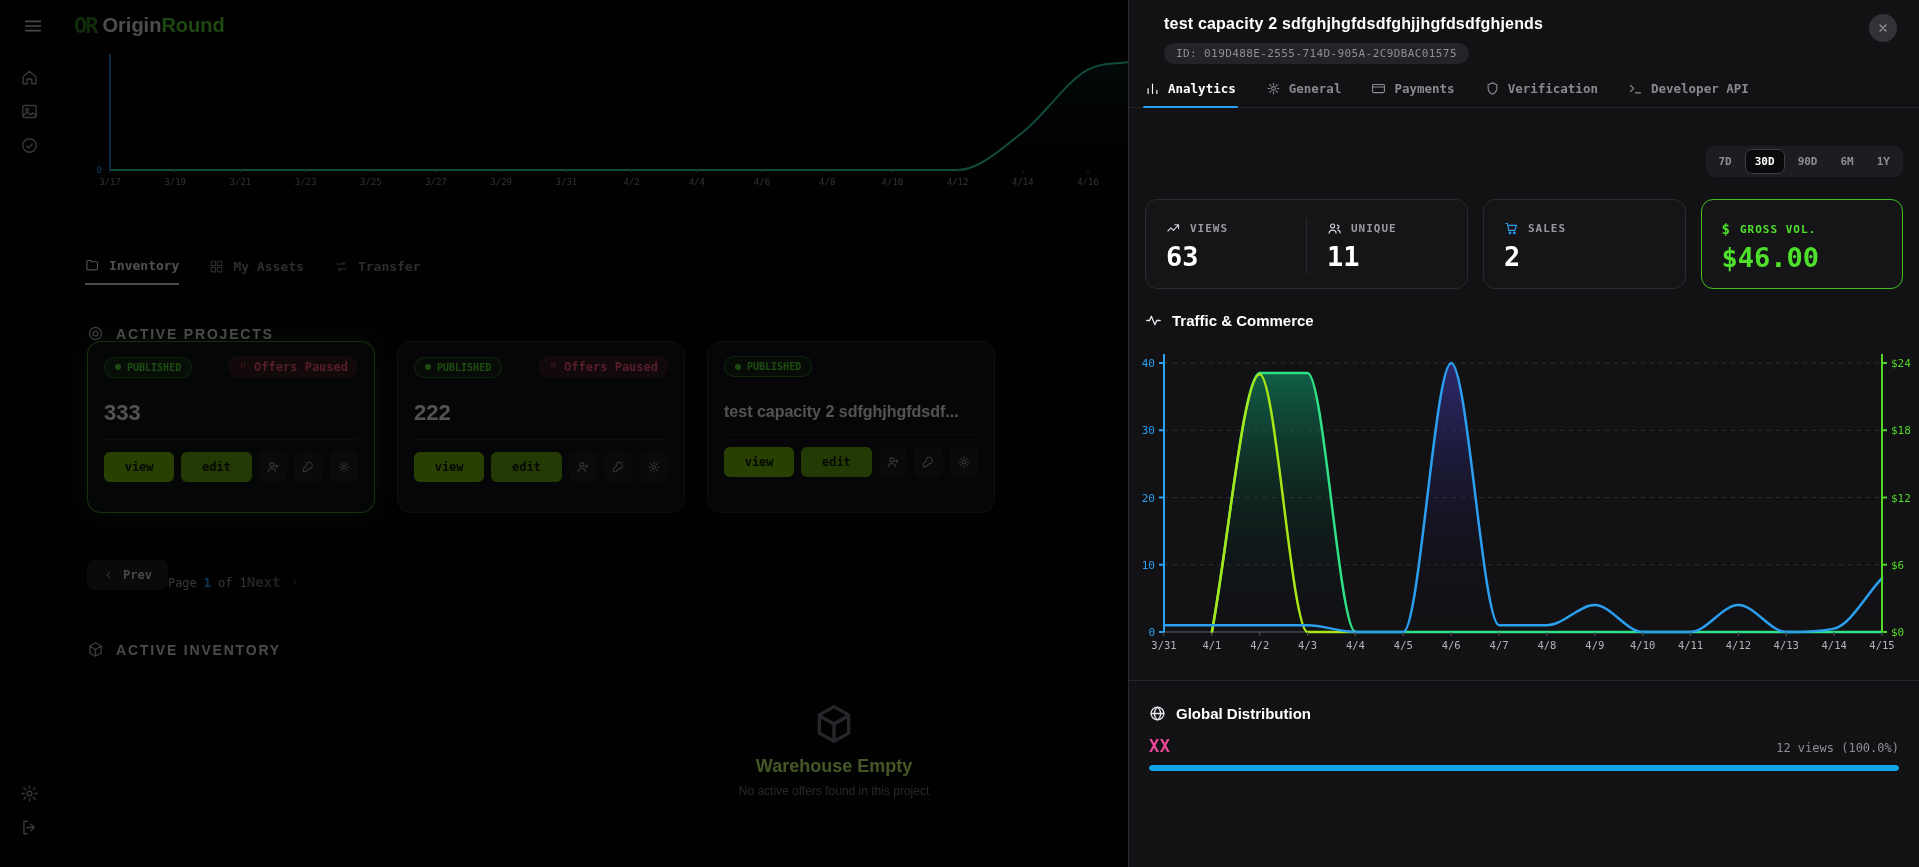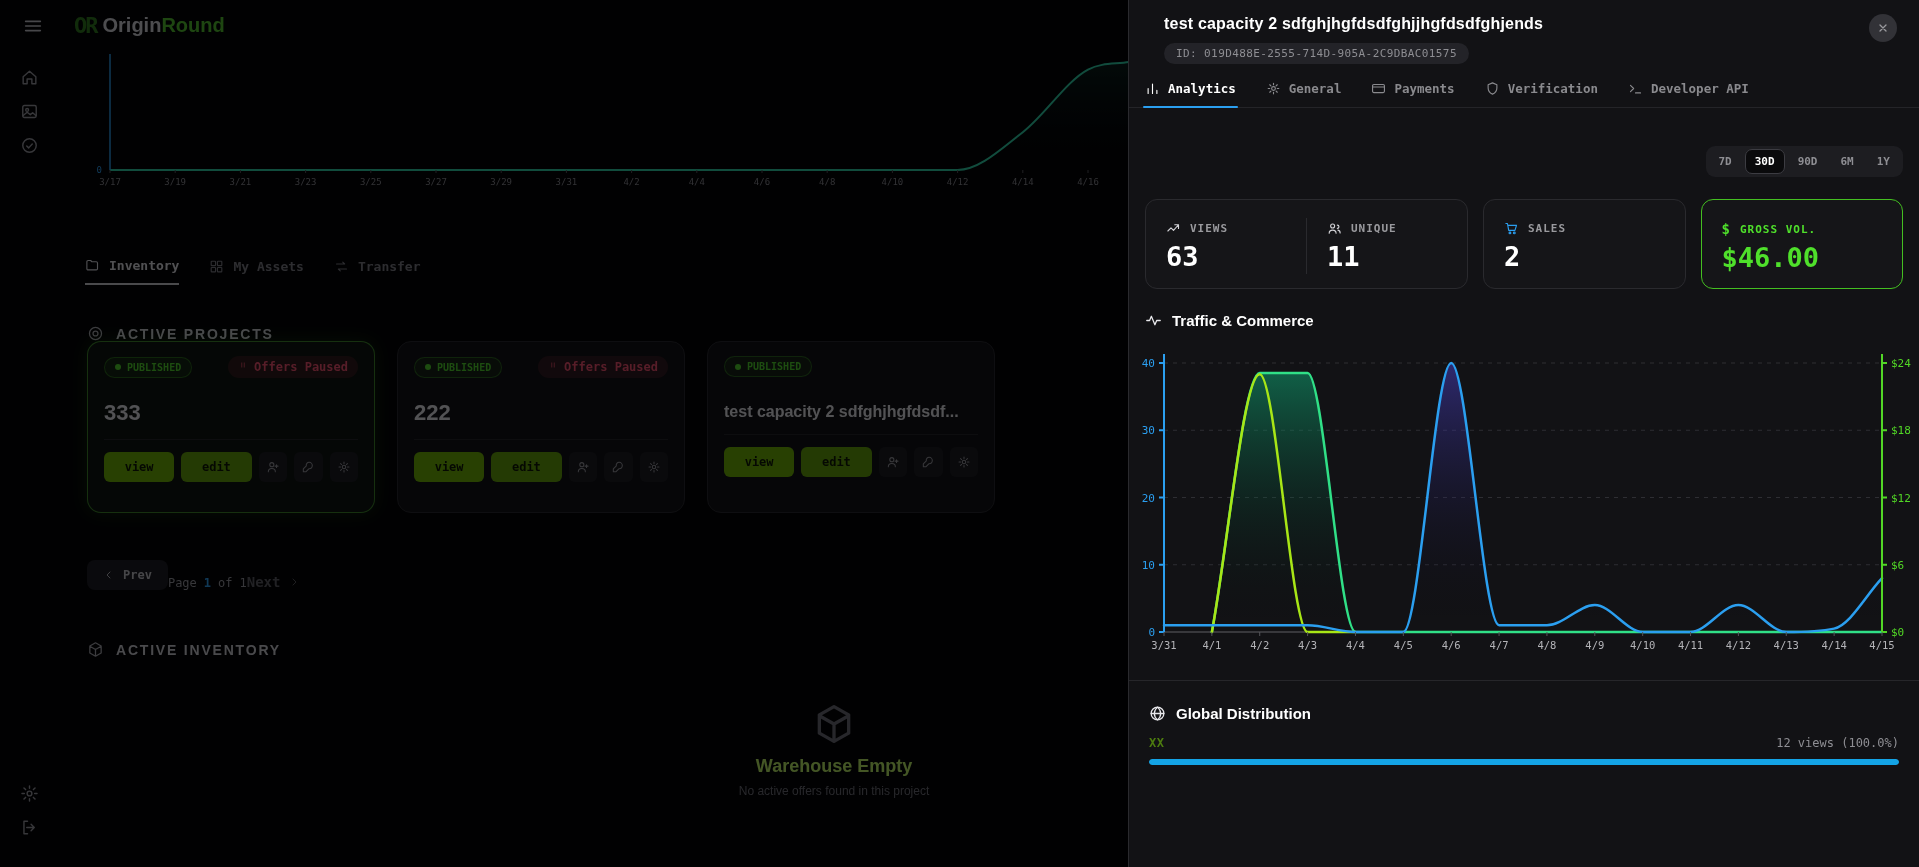--- a/index.html
+++ b/index.html
@@ -77,21 +77,21 @@
   .stat-label-row.green-txt { color:#4fe02b; }
   .stat-label-row.green-txt .dollar { color:#4fe02b; font-family:"DejaVu Sans Mono",monospace; font-size:14px; font-weight:bold; }
   .stat-value { margin-top:5px; color:#fff; font-family:"DejaVu Sans Mono",monospace; font-weight:bold; font-size:27px; }
   .stat-value.green-txt { color:#4fe02b; }
   .panel-heading { display:flex; align-items:center; gap:10px; margin-top:23px; color:#fff; font-weight:bold; font-size:15px; }
   .panel-heading svg { width:17px; height:17px; color:#e8e8ec; }
   #traffic-chart { margin-top:13px; }
   .hdiv { border-top:1px solid #26262a; margin:26px -16px 0; }
   .global-sec { padding:0 4px; }
   .dist-row { display:flex; justify-content:space-between; align-items:baseline; margin-top:14px; }
-  .dist-region { color:#4d7c0f; font-family:"DejaVu Sans Mono",monospace; font-weight:bold; font-size:12px; letter-spacing:.5px; }
+  .dist-region { color:#ec4899; font-family:"DejaVu Sans Mono",monospace; font-weight:bold; font-size:17px; letter-spacing:.5px; }
   .dist-stat { color:#8e8e93; font-family:"DejaVu Sans Mono",monospace; font-size:12px; }
   .dist-bar { margin-top:9px; height:6px; border-radius:3px; background:#1b1b1f; overflow:hidden; }
   .dist-fill { height:100%; background:#14a4e6; border-radius:3px; }
 </style>
 </head>
 <body>
 
 <div class="left-stage">
   <div class="hamburger">
       <svg class="ic" viewBox="0 0 24 24">

